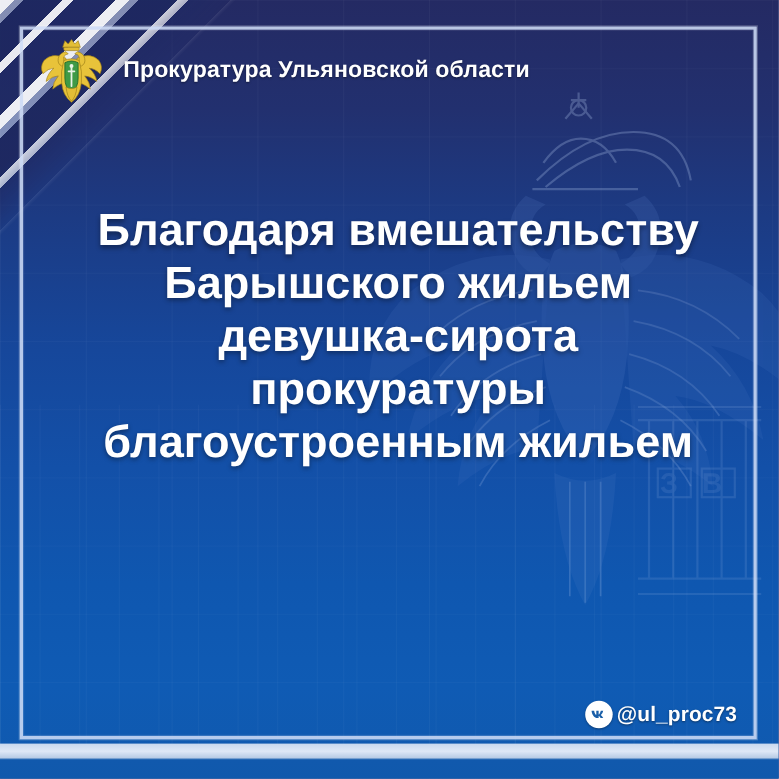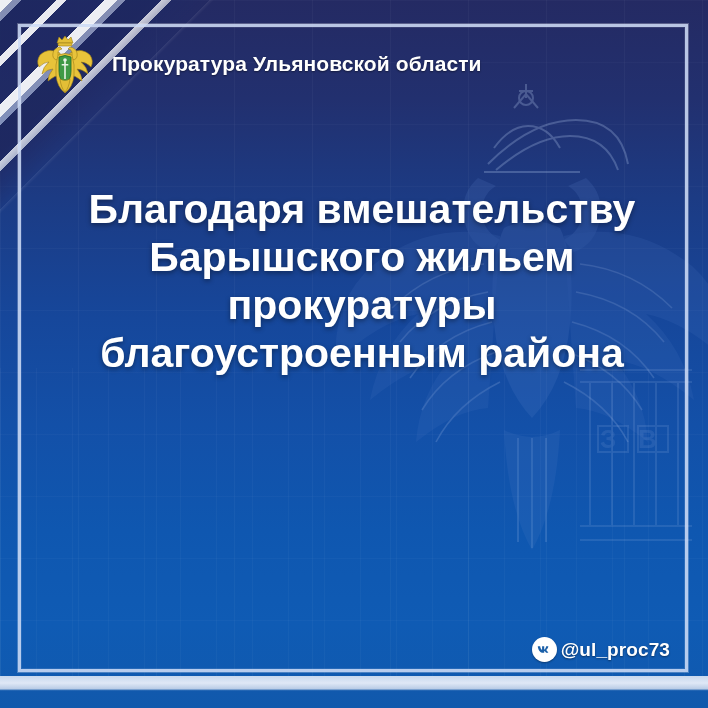--- a/index.html
+++ b/index.html
@@ -326,22 +326,23 @@
 
         <path d="M24 46 q5 3 10 0 q-1 9 -5 13 q-4 -4 -5 -13 z" fill="#e3be36" stroke="#9a7d18" stroke-width="0.6"></path>
       </svg>
     </div>
     <div class="header-title">Прокуратура Ульяновской области</div>
   </div>
 
   <div class="headline">
     <span class="line">Благодаря вмешательству</span>
     <span class="line">Барышского жильем</span>
+    <span class="line">девушка-сирота</span>
     <span class="line">прокуратуры</span>
-    <span class="line">благоустроенным района</span>
+    <span class="line">благоустроенным жильем</span>
   </div>
 
   <div class="socials">
 
     <div class="social-row">
       <span class="social-badge">
         <svg viewBox="0 0 24 24" xmlns="http://www.w3.org/2000/svg">
           <path fill="#1a5fa8" d="M2.6 7.3h3.3c.2 2.6 1.3 4.4 2.2 5 .3.2.5.1.5-.3V7.3h3v4.3c0 .4.1.5.3.4.8-.5 1.9-2.2 2.5-4.7h3.1c-.5 2.4-1.8 4.2-2.8 5.1-.3.2-.2.4 0 .6 1 .9 2.2 2.2 2.8 3.7h-3.3c-.5-1.1-1.5-2.2-2.3-2.7-.2-.1-.3 0-.3.3v2.4H9.9c-3.6 0-6.3-3.4-7.3-8.4z"></path>
         </svg>
       </span>

